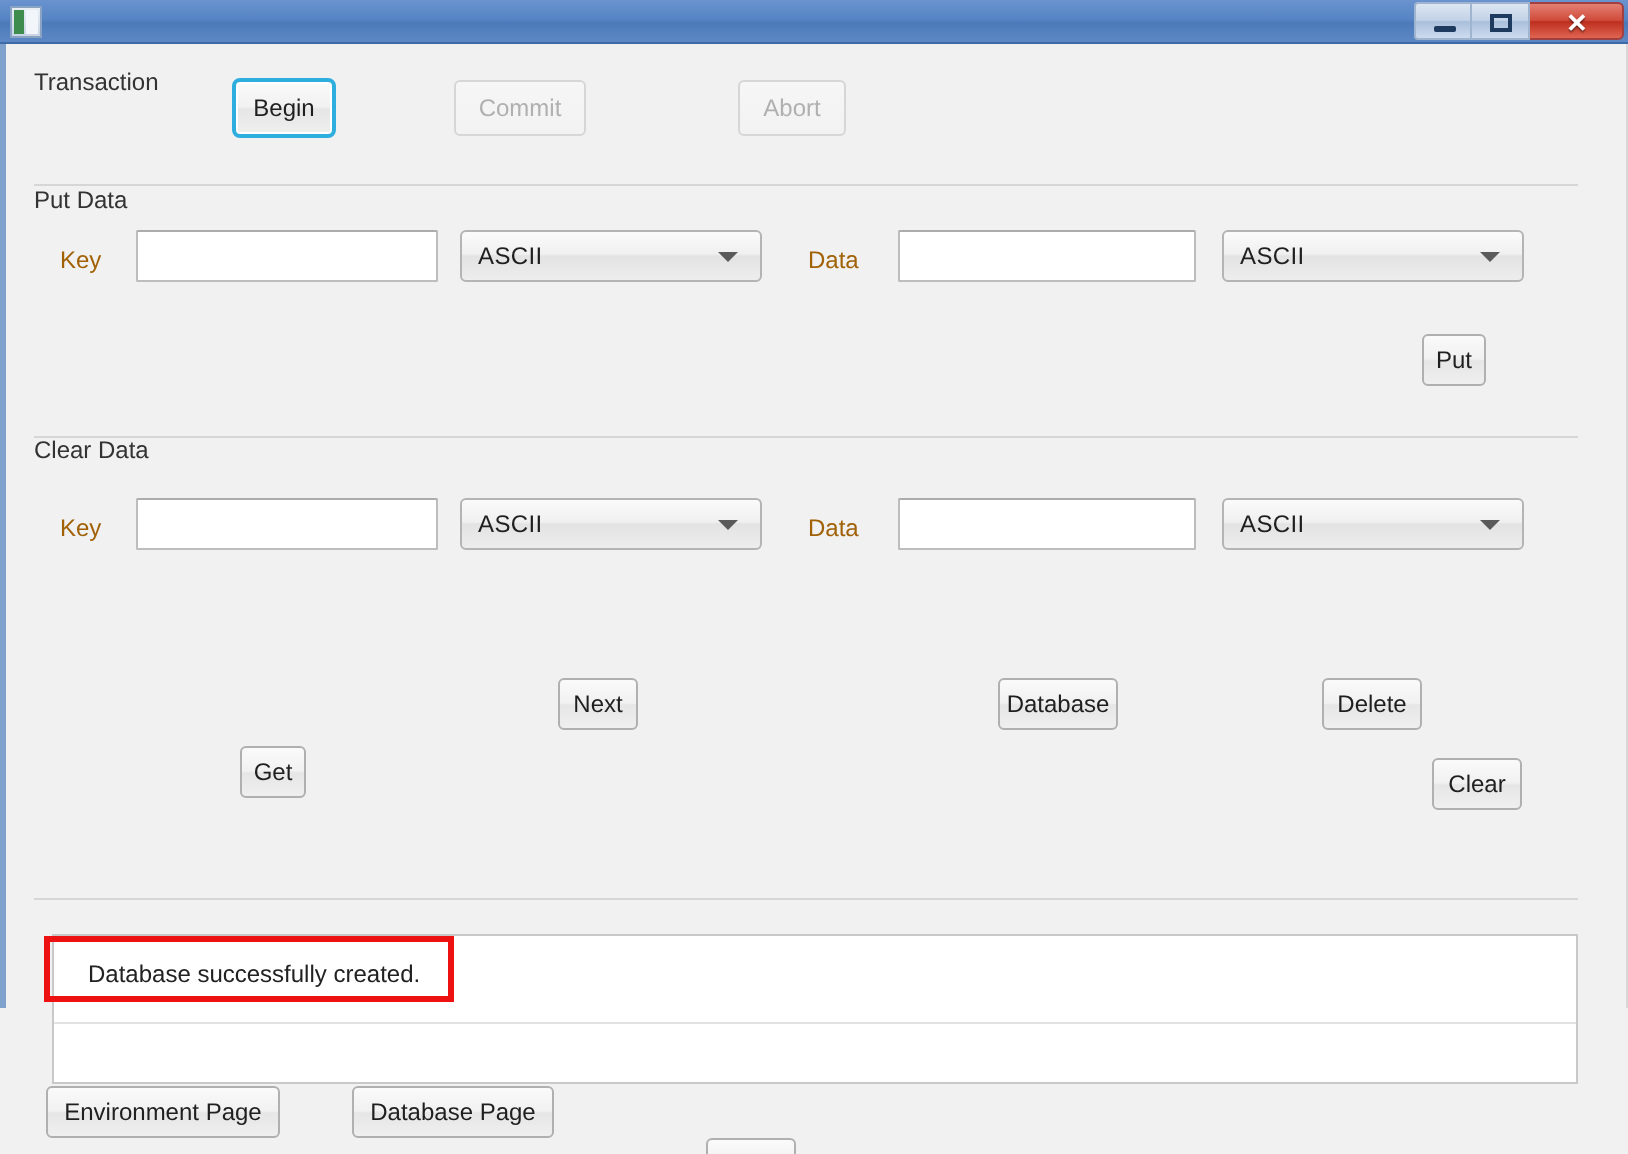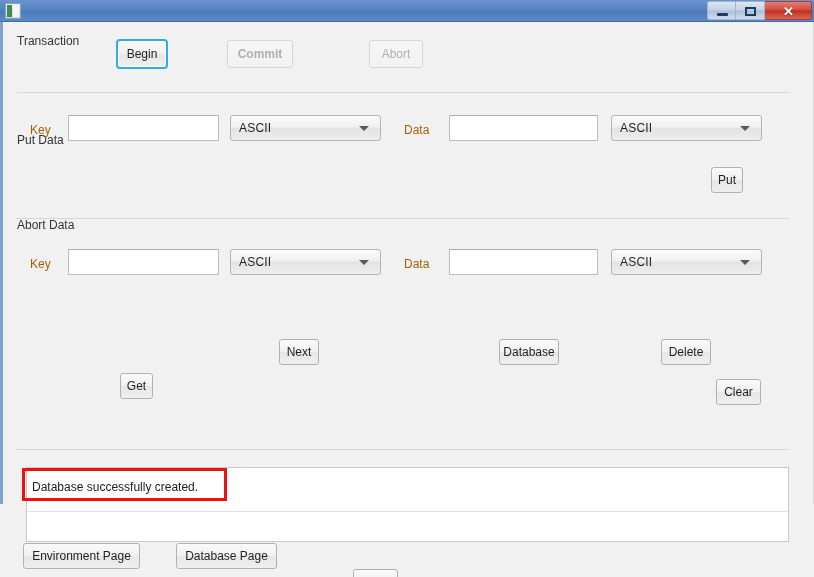--- a/index.html
+++ b/index.html
@@ -197,21 +197,21 @@
     position: absolute;
     background: #ffffff;
     border: 1px solid #c9c9c9;
     box-sizing: border-box;
   }
   .outrow {
     position: absolute;
     left: 1px;
     font-size: 12px;
     color: #222;
-    padding-left: 4px;
+    padding-left: 16px;
     line-height: 18px;
     white-space: nowrap;
   }
   .outsep {
     position: absolute;
     height: 1px;
     background: #e2e2e2;
   }
 
   
@@ -241,27 +241,27 @@
       </div>
     </div>
   </div>
 
   <div class="client">
 
     <div class="lbl section-label" style="left:14px; top:12px;">Transaction</div>
 
     <div class="btn focus" style="left:101px; top:17px; width:52px; height:30px;margin-left:12px;">Begin</div>
 
-    <div class="btn disabled" style="left:224px; top:18px; width:66px; height:28px;font-weight:bold;">Commit</div>
+    <div class="btn disabled" style="left:224px; top:18px; width:66px; height:28px;">Commit</div>
 
     <div class="btn disabled" style="left:366px; top:18px; width:54px; height:28px;">Abort</div>
 
     <div class="hr" style="left:14px; top:70px; width:772px;"></div>
 
-    <div class="lbl section-label" style="left:14px; top:71px;margin-top:40px;">Put Data</div>
+    <div class="lbl section-label" style="left:14px; top:71px;">Put Data</div>
 
     <div class="lbl" style="left:27px; top:101px;">Key</div>
 
     <div class="tf" style="left:65px; top:93px; width:151px; height:26px;"></div>
 
     <div class="combo" style="left:227px; top:93px; width:151px; height:26px;">
       <span class="cval">ASCII</span>
       <span class="carrow"></span>
     </div>
 
@@ -271,21 +271,21 @@
 
     <div class="combo" style="left:608px; top:93px; width:151px; height:26px;">
       <span class="cval">ASCII</span>
       <span class="carrow"></span>
     </div>
 
     <div class="btn" style="left:708px; top:145px; width:32px; height:26px;">Put</div>
 
     <div class="hr" style="left:14px; top:196px; width:772px;"></div>
 
-    <div class="lbl section-label" style="left:14px; top:196px;">Abort Data</div>
+    <div class="lbl section-label" style="left:14px; top:196px;">Clear Data</div>
 
     <div class="lbl" style="left:27px; top:235px;">Key</div>
 
     <div class="tf" style="left:65px; top:227px; width:151px; height:26px;"></div>
 
     <div class="combo" style="left:227px; top:227px; width:151px; height:26px;">
       <span class="cval">ASCII</span>
       <span class="carrow"></span>
     </div>
 

